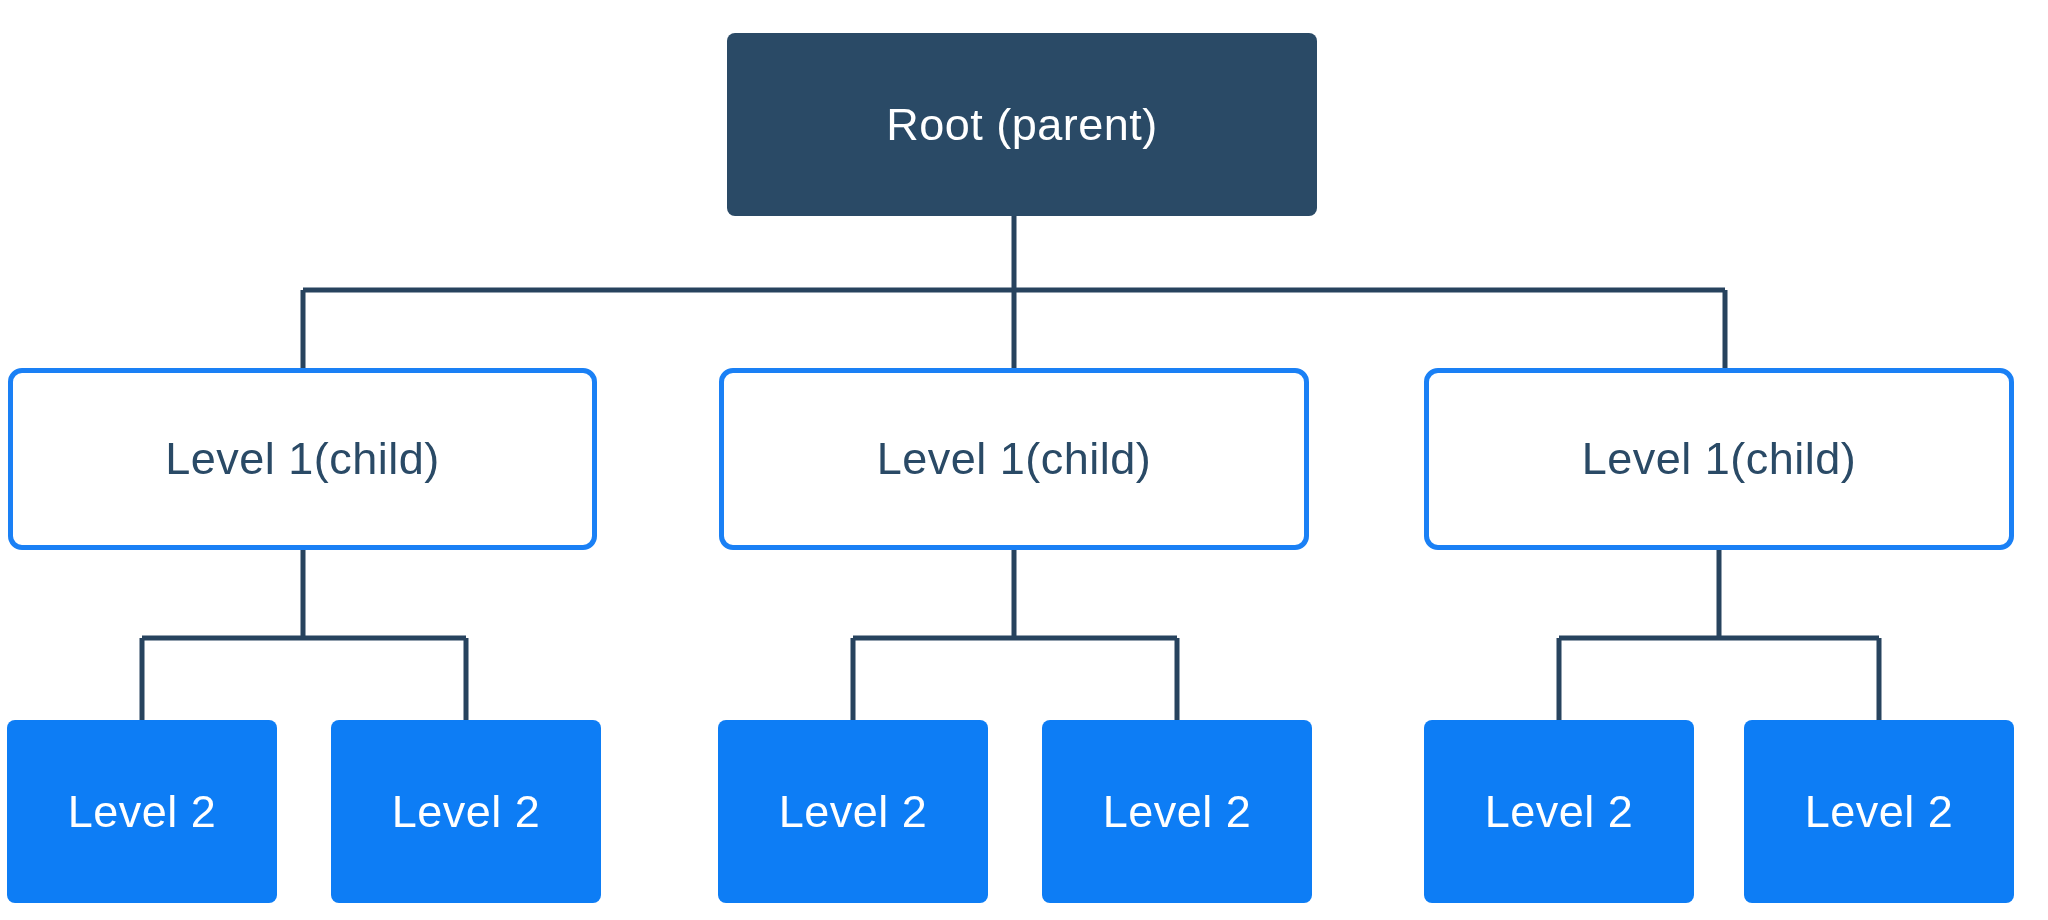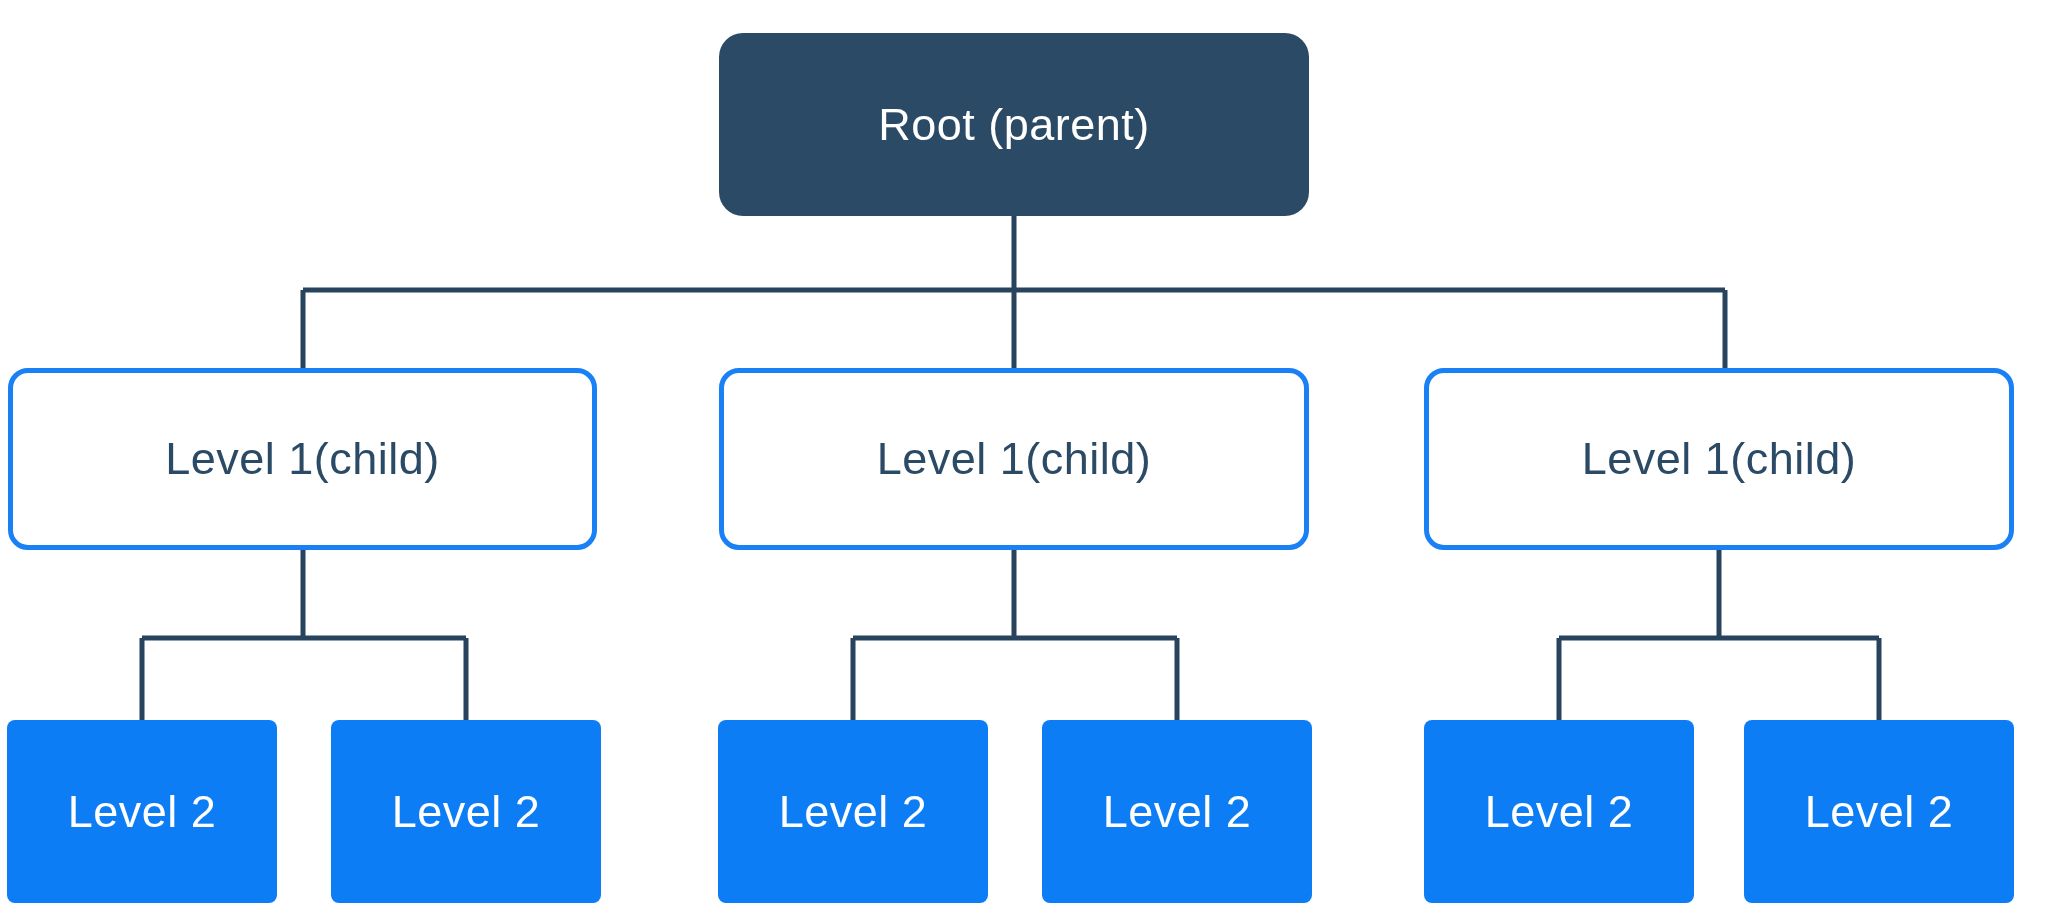--- a/index.html
+++ b/index.html
@@ -33,27 +33,28 @@
     align-items: center;
     justify-content: center;
     font-size: 45px;
     font-weight: 400;
     letter-spacing: 0.5px;
     white-space: nowrap;
   }
   .node-root {
     background: var(--root-fill);
     color: var(--light-text);
-    border-radius: 24px;
+    border-radius: 8px;
+    margin-left: 8px;
   }
   .node-l1 {
     background: var(--background);
     border: 5px solid var(--level1-border);
     color: var(--level1-text);
-    border-radius: 20px;
+    border-radius: 14px;
   }
   .node-l2 {
     background: var(--node-blue);
     color: var(--light-text);
     border-radius: 8px;
   }
 </style>
 </head>
 <body>
 

